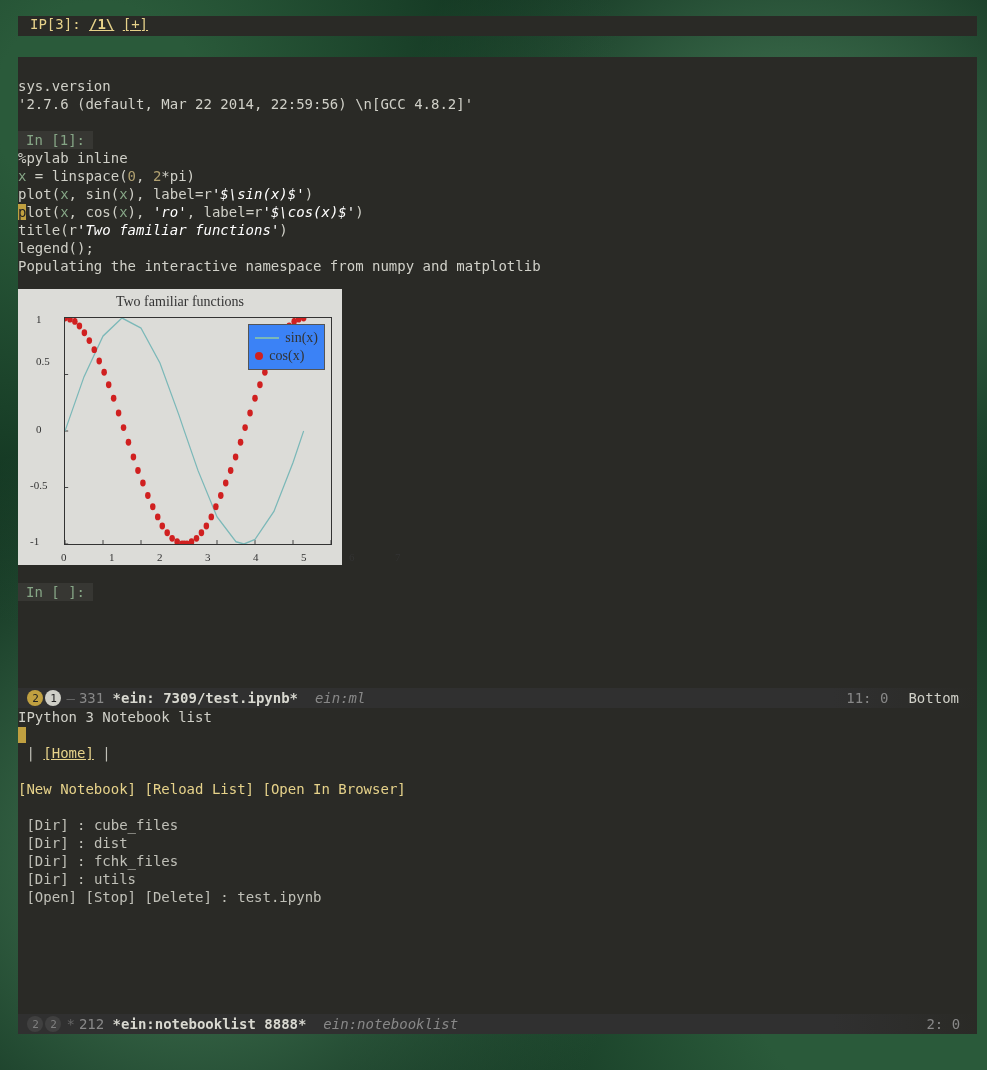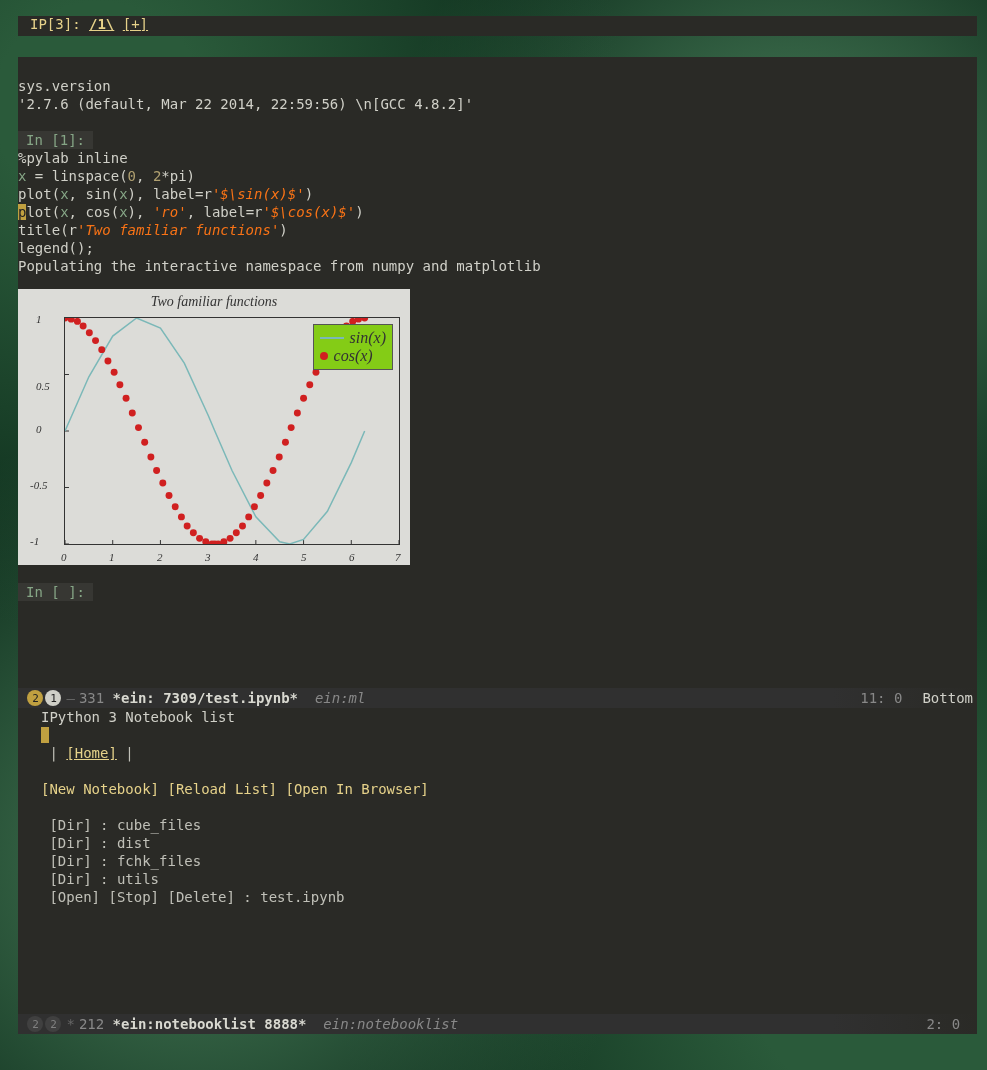--- a/index.html
+++ b/index.html
@@ -66,77 +66,76 @@
   background: #373733;
   display: inline-block;
   color: #86a686;
   padding: 0 8px;
 }
 .content {
   padding-top: 20px;
 }
 .code-line { white-space: pre; line-height: 18px; }
 .num { color: #b0a070; }
-.str { color: #f97316; font-style: italic; }
+.str { color: #ffffff; font-style: italic; }
 .var { color: #86a686; }
 .plain { color: #d0d0c8; }
 .output-text { color: #d0d0c8; }
 .plot-container {
   background: #dcdcd8;
-  width: 392px;
+  width: 324px;
   height: 276px;
   margin: 14px 0 0 0;
   position: relative;
-  font-style: italic;
 }
 .plot-inner {
   position: absolute;
   left: 46px; right: 10px; top: 28px; bottom: 20px;
   border: 1px solid #333;
 }
 .plot-title {
   position: absolute;
   top: 5px; left: 0; right: 0;
   text-align: center;
   font-family: serif;
   font-size: 14px;
   color: #333;
 }
 .legend-box {
   position: absolute;
   right: 6px; top: 6px;
   border: 1px solid #555;
-  background: #84cc16;
+  background: #3b82f6;
   padding: 4px 6px;
   font-family: serif;
-  font-size: 16px;
+  font-size: 14px;
   color: #333;
 }
 .legend-row { display: flex; align-items: center; gap: 6px; height: 18px; }
 .leg-line { width: 24px; height: 2px; background: #7bb8b8; }
 .leg-dot { width: 8px; height: 8px; border-radius: 50%; background: #d02020; }
 .axis-label { position: absolute; font-family: serif; font-size: 11px; color: #333; }
-.listing-line { white-space: pre; line-height: 18px; margin-left: 23px; }
+.listing-line { white-space: pre; line-height: 18px; }
 .ml-badge {
   display: inline-flex;
   align-items: center;
   justify-content: center;
   width: 16px; height: 16px;
   border-radius: 50%;
   font-size: 11px;
   margin: 0 1px;
 }
 .badge-a { background: #c0a040; color: #222; }
 .badge-b { background: #d0d0c8; color: #222; }
 .badge-g { background: #404040; color: #808080; }
 .ml-sep { color: #666; margin: 0 4px; }
 .ml-file { color: #d8d8d0; font-weight: bold; }
 .ml-mode { color: #888; font-style: italic; }
 .ml-pos { margin-left: auto; color: #888; }
-.ml-bottom { color: #d0d0c8; margin-left: 20px; margin-right: 4px; }
+.ml-bottom { color: #d0d0c8; margin-left: 20px; margin-right: 18px; }
 .cursor-block { background: #c0a040; color: #222; }
 .home-link { color: #e6d28a; text-decoration: underline; }
 .nb-cmd { color: #e6d28a; }
 </style>
 </head>
 <body>
 
 <div class="leaves-bg"></div>
 
 <div class="tabline">
@@ -233,21 +232,21 @@
               <span>sin(x)</span>
             </div>
           <div class="legend-row">
               <span class="leg-dot"></span>
               <span>cos(x)</span>
             </div>
         </div>
       </div>
 
       <div class="axis-label" style="left:18px; top:24px">1</div>
-      <div class="axis-label" style="left:18px; top:91px">0.5</div>
+      <div class="axis-label" style="left:18px; top:66px">0.5</div>
       <div class="axis-label" style="left:18px; top:134px">0</div>
       <div class="axis-label" style="left:12px; top:190px">-0.5</div>
       <div class="axis-label" style="left:12px; top:246px">-1</div>
 
       <div class="axis-label" style="bottom:2px; left:43px">0</div>
       <div class="axis-label" style="bottom:2px; left:91px">1</div>
       <div class="axis-label" style="bottom:2px; left:139px">2</div>
       <div class="axis-label" style="bottom:2px; left:187px">3</div>
       <div class="axis-label" style="bottom:2px; left:235px">4</div>
       <div class="axis-label" style="bottom:2px; left:283px">5</div>

